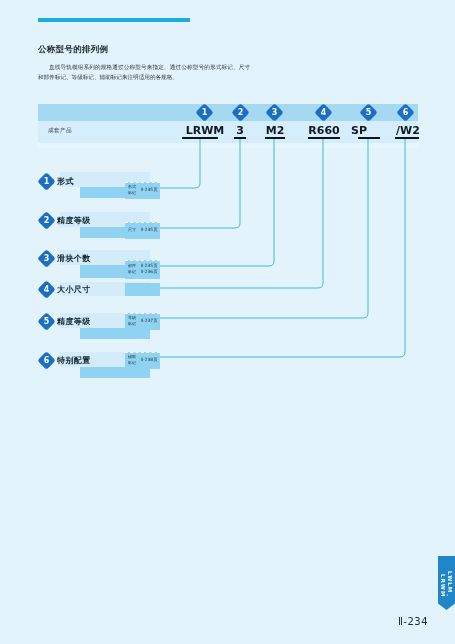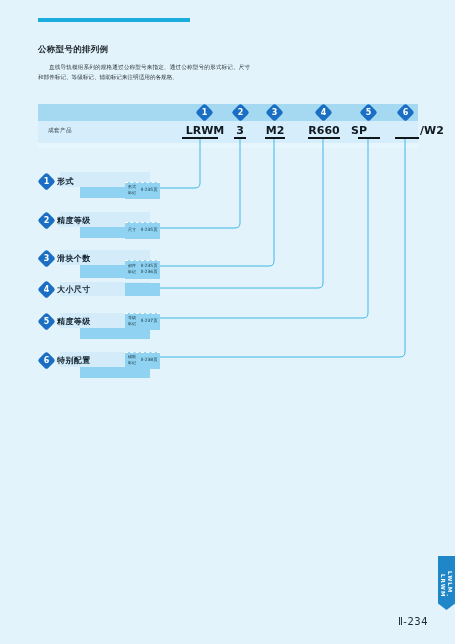--- a/index.html
+++ b/index.html
@@ -151,21 +151,21 @@
     </div>
   <div class="badge" style="left:399px">
       <span>6</span>
     </div>
 
   <div class="codecell" style="left:178px;width:54px">LRWM</div>
   <div class="codecell" style="left:224px;width:32px">3</div>
   <div class="codecell" style="left:256px;width:38px">M2</div>
   <div class="codecell" style="left:298px;width:52px">R660</div>
   <div class="codecell" style="left:340px;width:38px">SP</div>
-  <div class="codecell" style="left:412px;width:40px">/W2</div>
+  <div class="codecell" style="left:388px;width:40px">/W2</div>
 
   <div class="codeline" style="left:182px;width:36px"></div>
   <div class="codeline" style="left:234px;width:12px"></div>
   <div class="codeline" style="left:265px;width:20px"></div>
   <div class="codeline" style="left:308px;width:32px"></div>
   <div class="codeline" style="left:358px;width:22px"></div>
   <div class="codeline" style="left:395px;width:24px"></div>
 
   <svg class="links" viewBox="0 0 455 644">
     <g fill="none" stroke="#3fb7e6" stroke-width="1">

